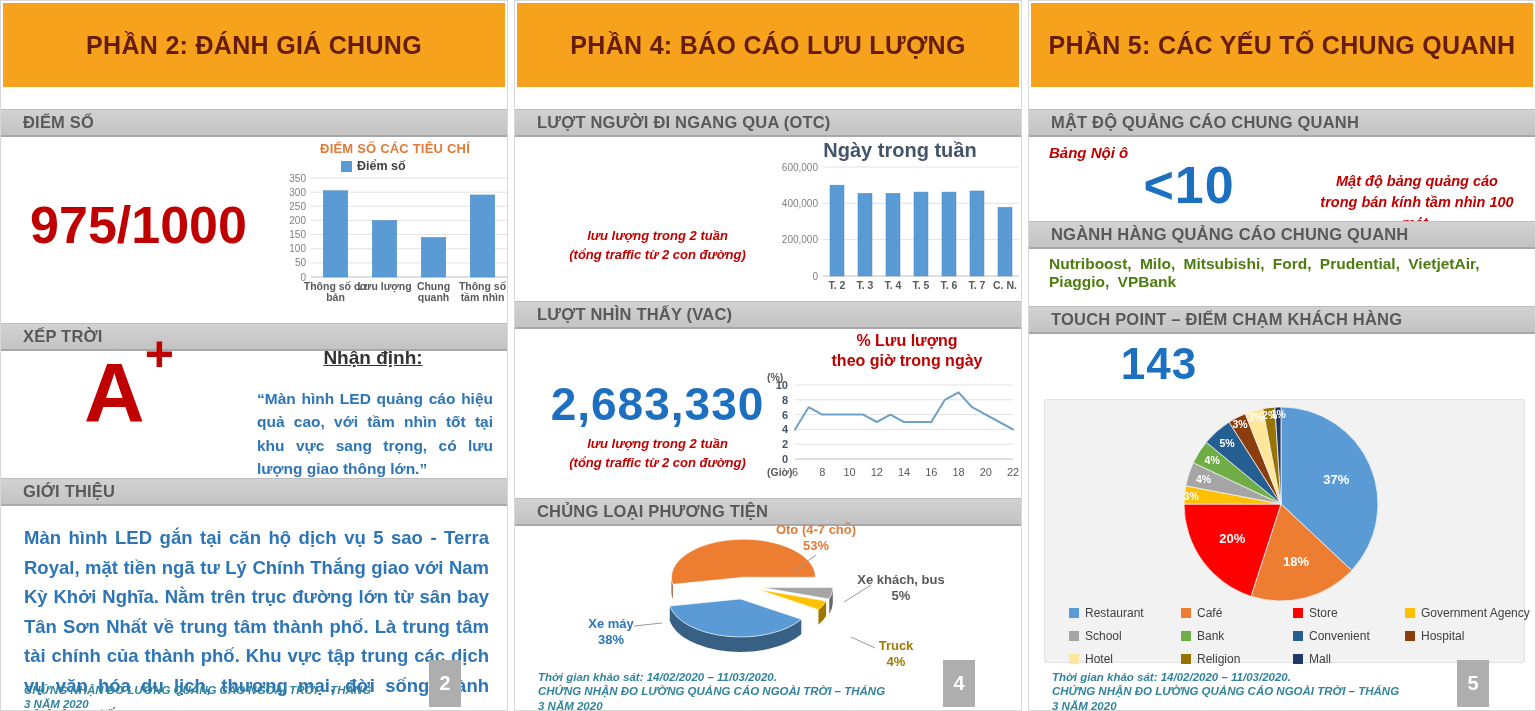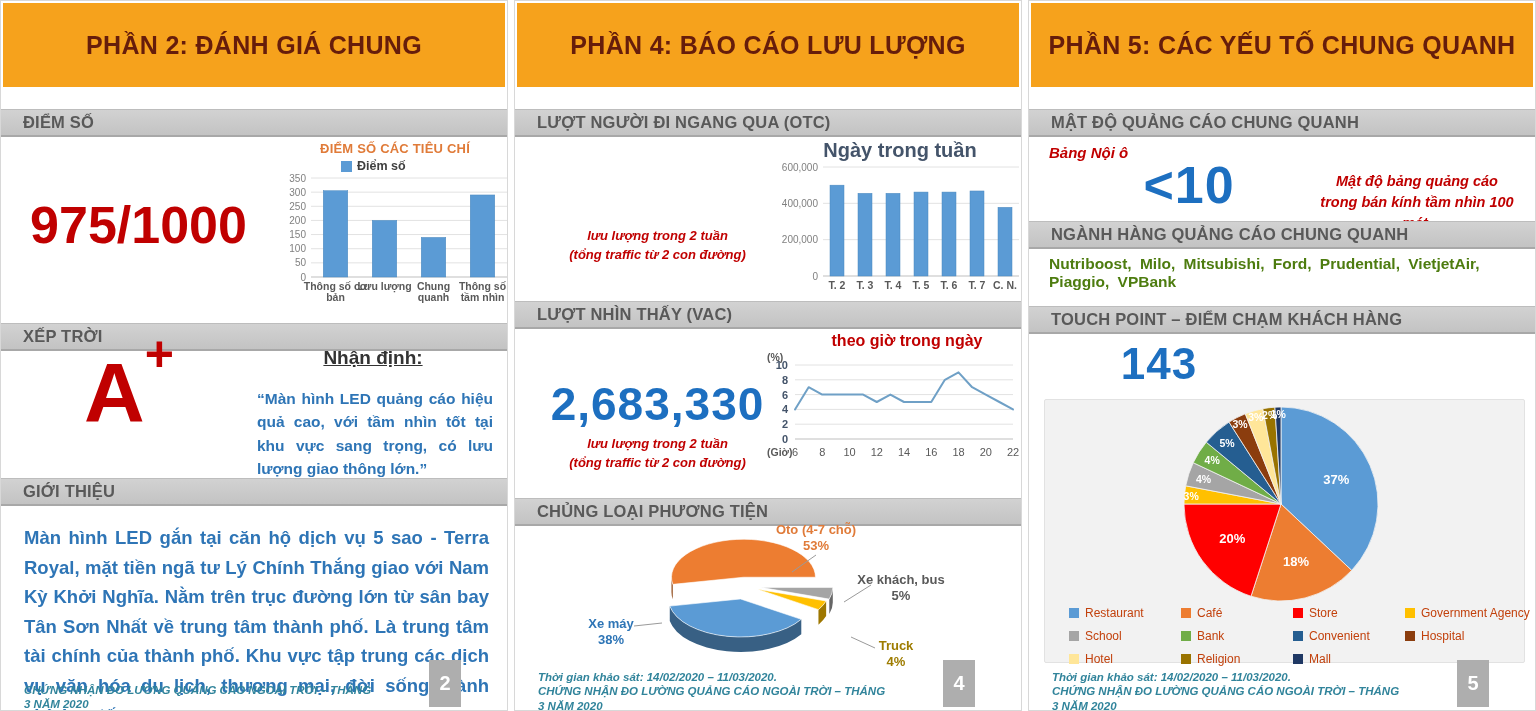--- a/index.html
+++ b/index.html
@@ -33,21 +33,21 @@
   .c2title{text-align:center;font-size:20px;font-weight:bold;color:#44546A;}
   #c2p{width:246px;height:132px;}
   #c3{left:250px;top:330px;width:258px;height:160px;}
   .c3title{text-align:center;font-size:16px;font-weight:bold;color:#C00000;line-height:1.25;padding-left:26px;}
   #c3p{width:258px;height:114px;}
   #c4p{position:absolute;left:30px;top:521px;width:460px;height:156px;}
   .p3l{position:absolute;transform:translateX(-50%);text-align:center;font-size:13px;font-weight:bold;line-height:1.2;white-space:nowrap;}
   #c5{left:15px;top:398px;width:481px;height:264px;background:#F2F2F2;border:1px solid #E2E2E2;border-radius:2px;}
   #c5p{width:479px;height:205px;}
   #c5legend{position:absolute;left:24px;right:6px;top:206px;display:grid;grid-template-columns:112px 112px 112px 126px;row-gap:9px;}
-  .lgit{display:flex;align-items:center;gap:6px;font-size:12px;color:#c2410c;}
+  .lgit{display:flex;align-items:center;gap:6px;font-size:12px;color:#404040;}
   .lgsq2{width:10px;height:10px;display:inline-block;flex:0 0 10px;}
   svg text{font-family:"Liberation Sans",sans-serif;}
 </style>
 </head>
 <body>
 
 <div class="board">
 
   <div class="slide">
     <div class="hdr">
@@ -156,20 +156,21 @@
     <div class="secbar" style="top:300px;">
         <span>LƯỢT NHÌN THẤY (VAC)</span>
       </div>
     <div class="bigblue" style="left:20px;top:376px;width:245px;">2,683,330</div>
     <div class="notered" style="left:20px;top:434px;width:245px;">
       <span style="display:block;">lưu lượng trong 2 tuần</span>
       <span style="display:block;">(tổng traffic từ 2 con đường)</span>
     </div>
     <div class="chart" id="c3">
       <div class="c3title">
+        <span style="display:block;">% Lưu lượng</span>
         <span style="display:block;">theo giờ trong ngày</span>
       </div>
       <div id="c3p"><svg width="258" height="114">
             <text x="2" y="10" fill="#595959" font-size="10.5" font-weight="bold">(%)</text>
             <line x1="30" y1="88" x2="248" y2="88" stroke="#BFBFBF"></line>
             <text x="23" y="92" text-anchor="end" fill="#44546A" font-size="11" font-weight="bold">0</text>
             <line x1="30" y1="73.2" x2="248" y2="73.2" stroke="#E2E2E2"></line>
             <text x="23" y="77.2" text-anchor="end" fill="#44546A" font-size="11" font-weight="bold">2</text>
             <line x1="30" y1="58.4" x2="248" y2="58.4" stroke="#E2E2E2"></line>
             <text x="23" y="62.4" text-anchor="end" fill="#44546A" font-size="11" font-weight="bold">4</text>

